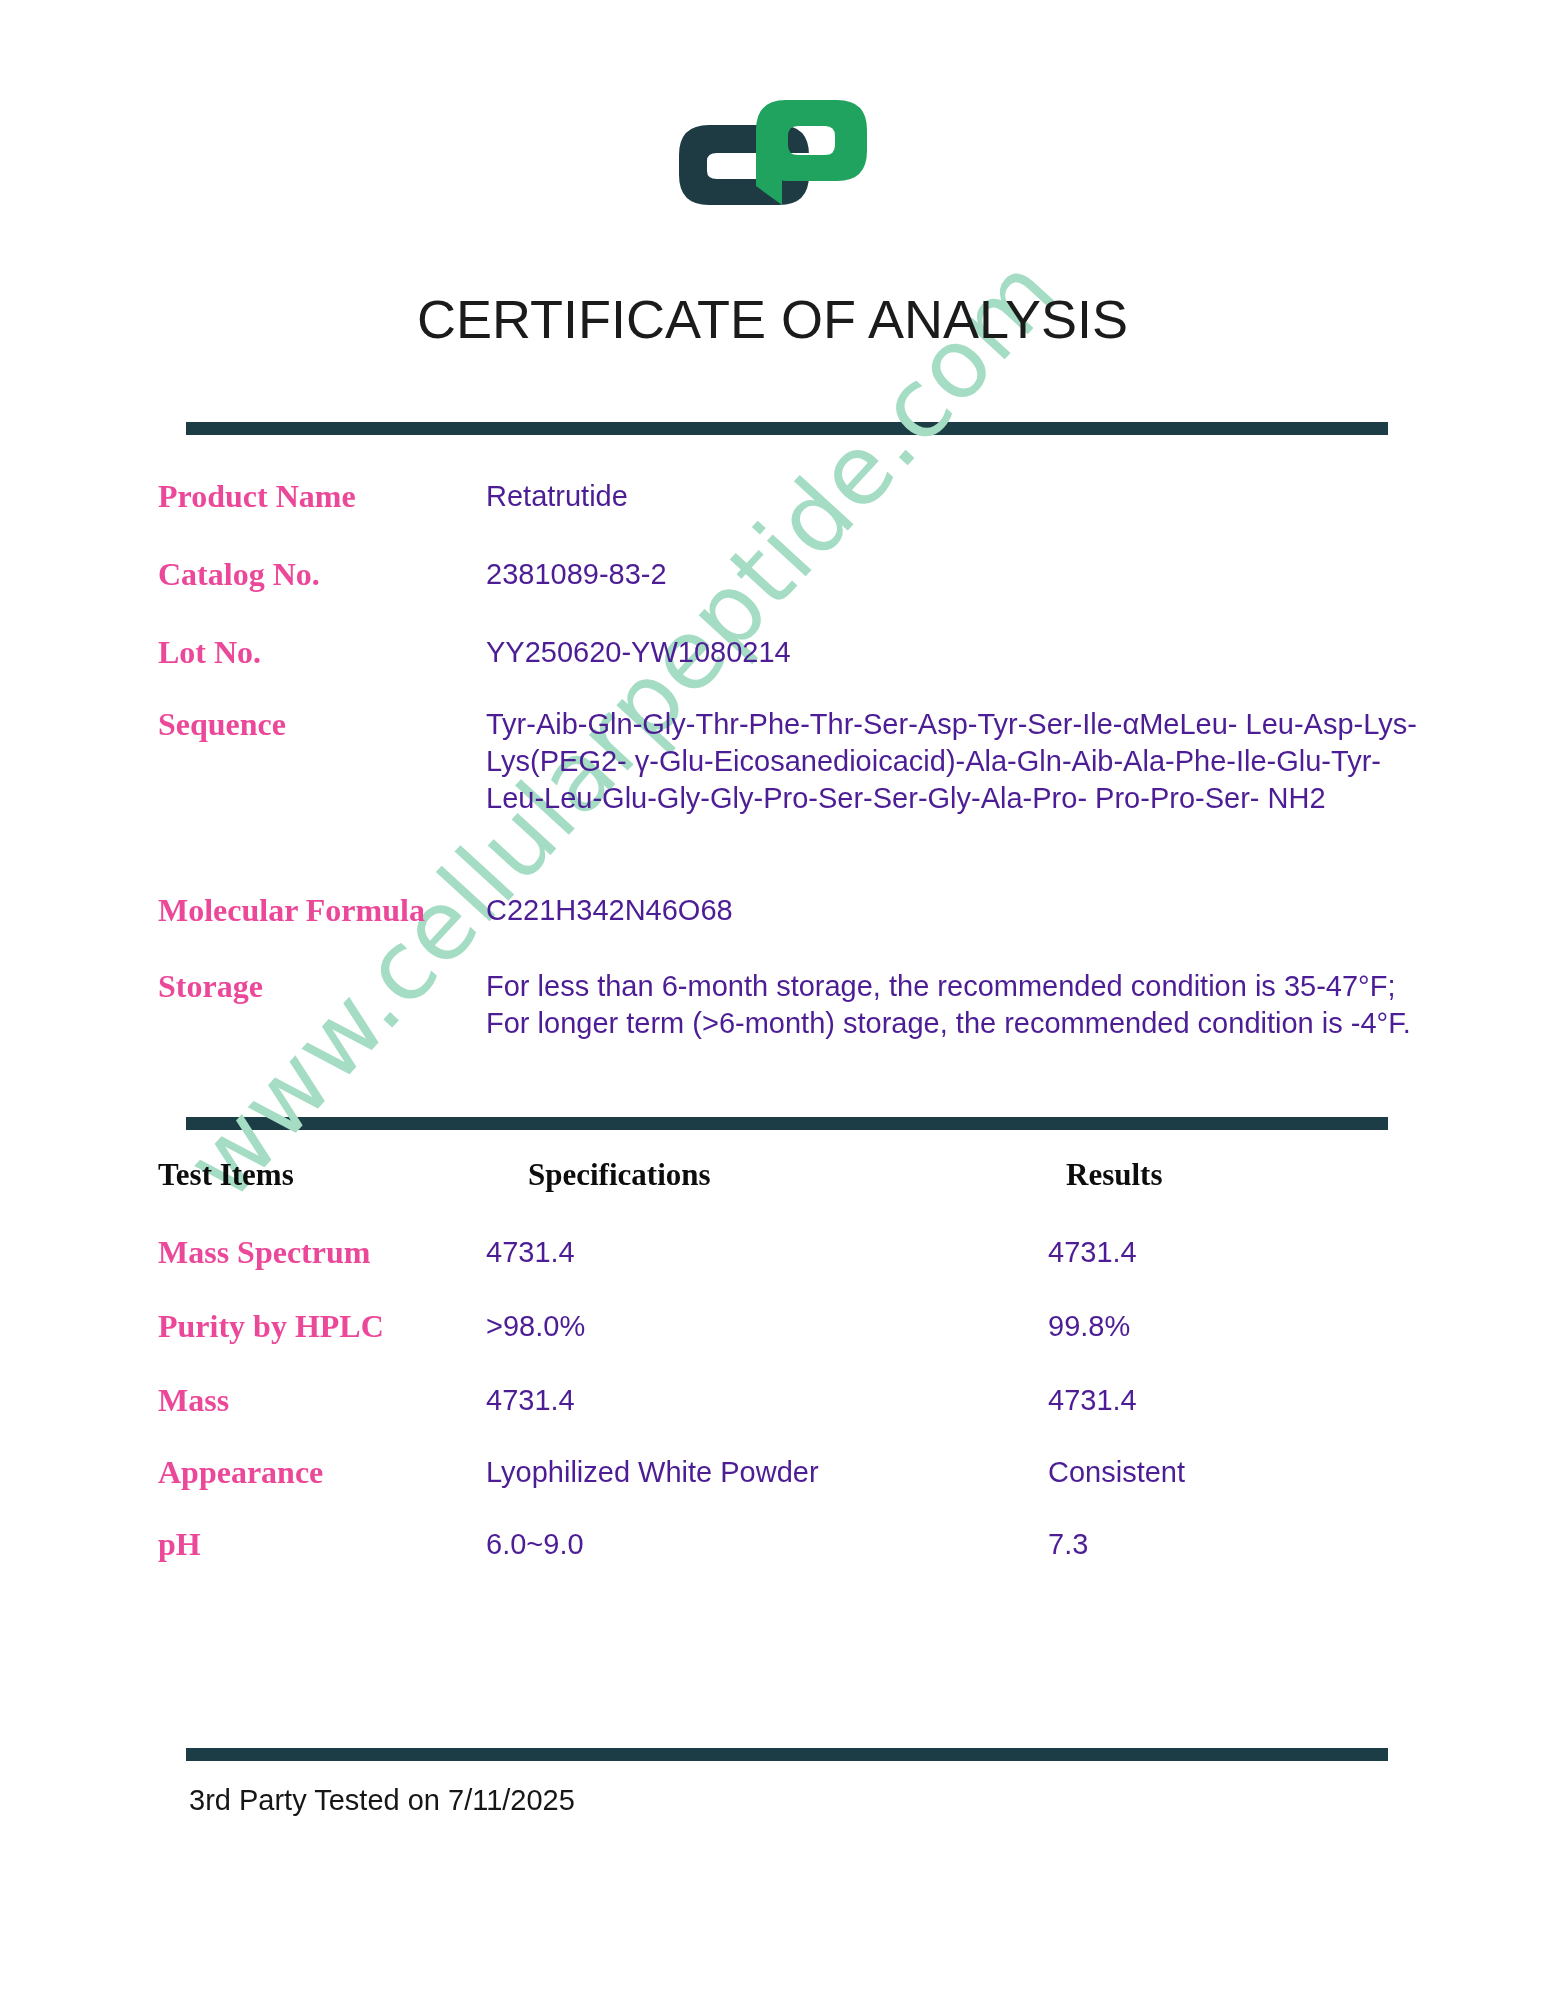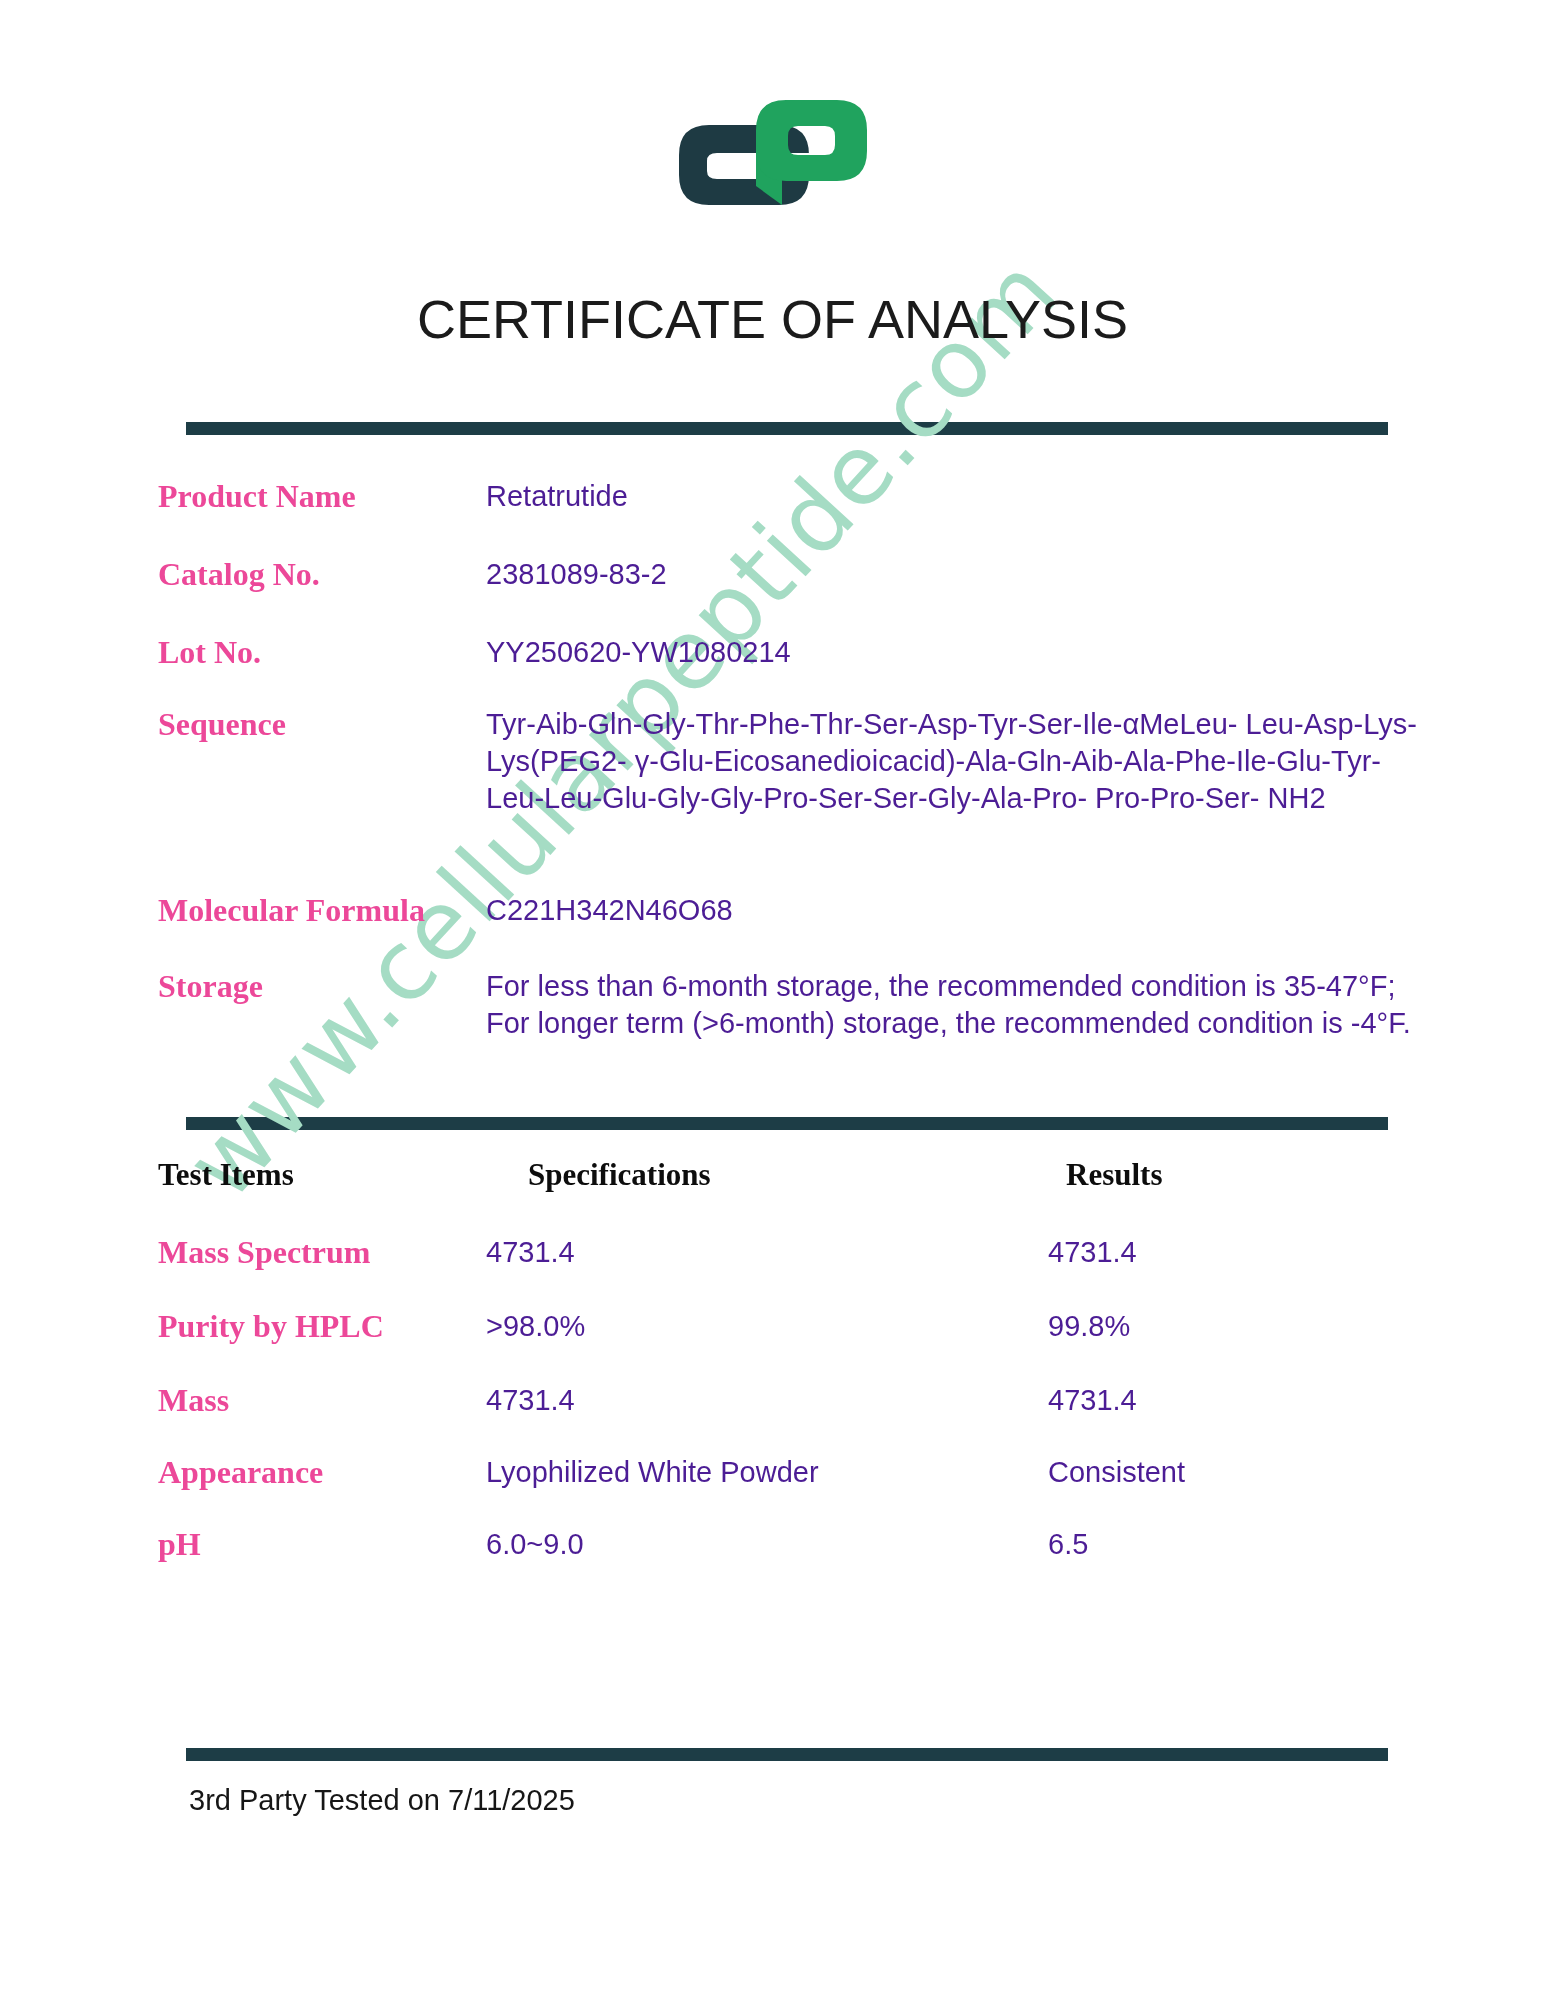--- a/index.html
+++ b/index.html
@@ -142,21 +142,21 @@
       <span class="value col3">4731.4</span>
     </div>
     <div class="row txt" style="top:1454px">
       <span class="label">Appearance</span>
       <span class="value">Lyophilized White Powder</span>
       <span class="value col3">Consistent</span>
     </div>
     <div class="row txt" style="top:1526px">
       <span class="label">pH</span>
       <span class="value">6.0~9.0</span>
-      <span class="value col3">6.5</span>
+      <span class="value col3">7.3</span>
     </div>
   </div>
 
   <div class="bar" style="top:1748px"></div>
 
   <div class="txt footer-text">3rd Party Tested on 7/11/2025</div>
 
 </div>
 
 </body></html>

